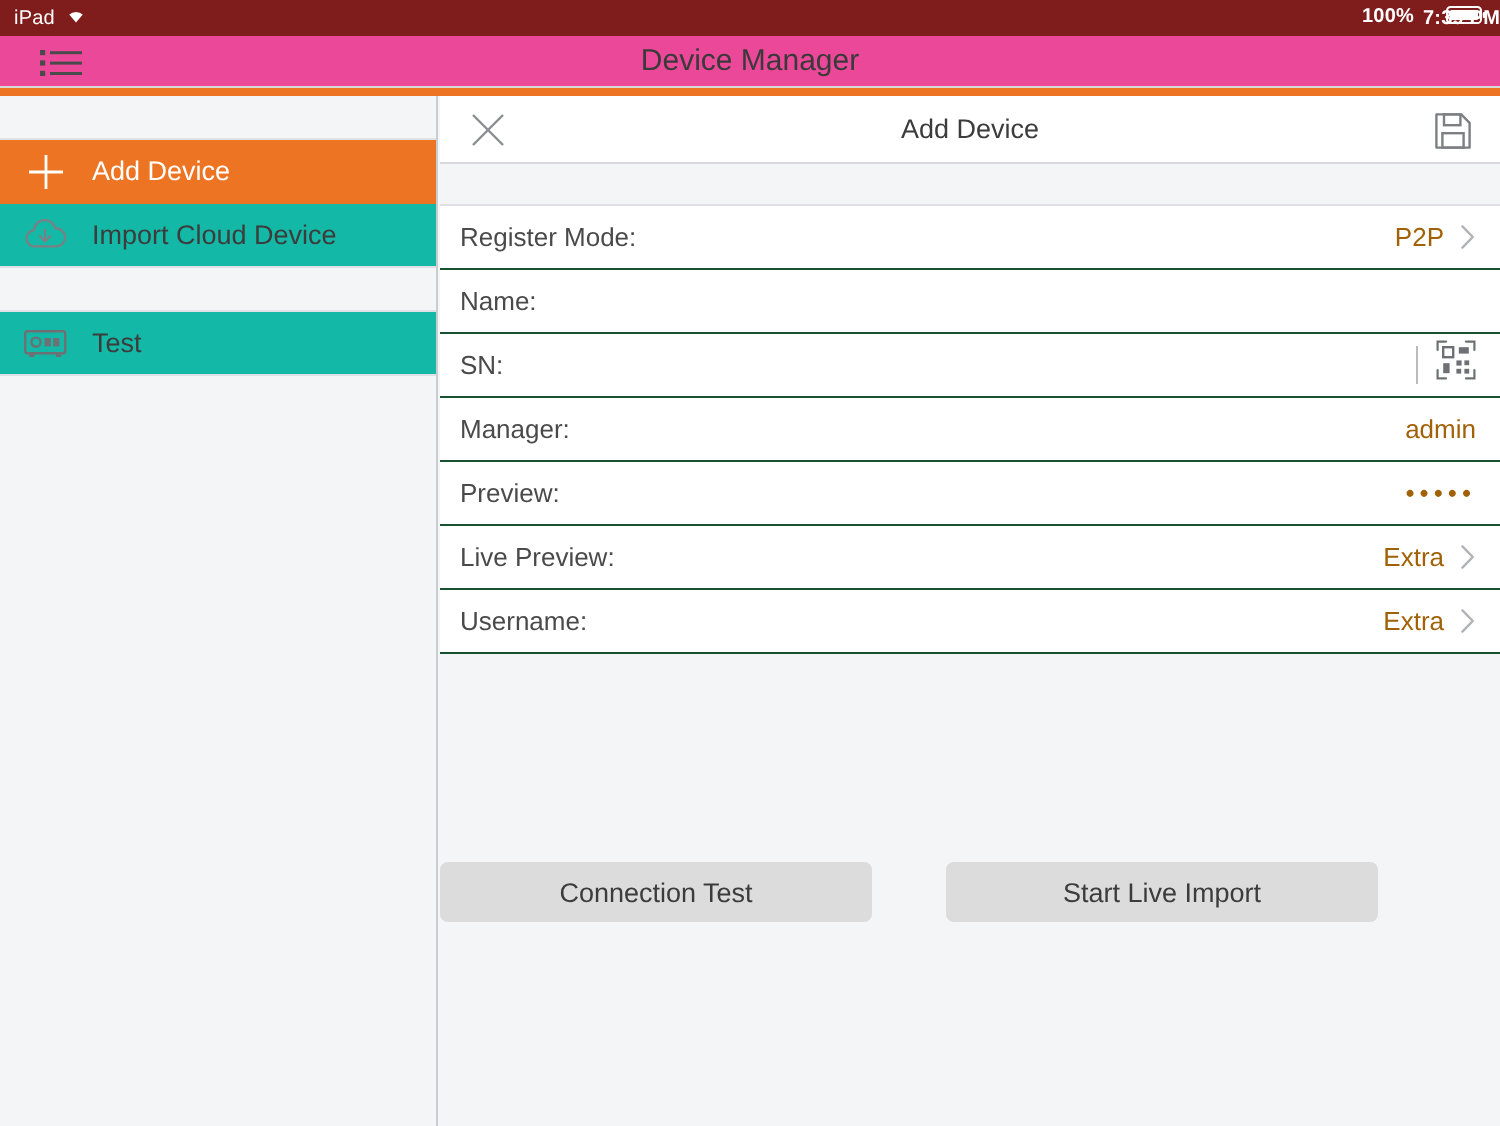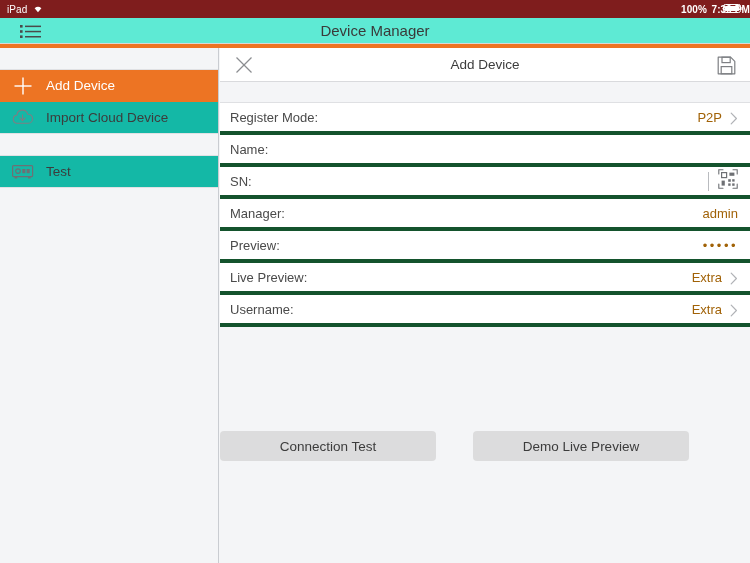--- a/index.html
+++ b/index.html
@@ -56,21 +56,21 @@
   }
   .wifi-icon { display: block; }
   .battery-icon { display: block; }
 
   
   .navbar {
     position: absolute;
     top: 18px; left: 0;
     width: 750px;
     height: 26px;
-    background: #5eead4;
+    background: #ec4899;
     border-bottom: 1px solid #d8d8d8;
   }
   .navbar-title {
     position: absolute;
     left: 0; right: 0;
     top: 4px;
     text-align: center;
     font-size: 15px;
     color: #3a3a3a;
   }
@@ -178,21 +178,21 @@
     border-bottom: 1px solid #dfe0e3;
   }
 
   .form-list { background: #ffffff; }
   .form-row {
     position: relative;
     height: 32px;
     display: flex;
     align-items: center;
     padding: 0 12px 0 10px;
-    border-bottom: 4px solid #14532d;
+    border-bottom: 1px solid #14532d;
     background: #ffffff;
   }
   .form-row .f-label {
     font-size: 13px;
     color: #4a4a4a;
     flex: none;
   }
   .form-row .f-spacer { flex: 1; }
   .form-row .f-value {
     font-size: 13px;
@@ -420,17 +420,17 @@
         <span class="chev">
           <svg width="8" height="13" viewBox="0 0 8 13">
               <path d="M1.2 1.2 L6.4 6.5 L1.2 11.8" fill="none" stroke="#b0b2b6" stroke-width="1.2" stroke-linecap="round" stroke-linejoin="round"></path>
             </svg>
         </span>
       </div>
     </div>
 
     <div class="button-row">
       <button class="action-btn">Connection Test</button>
-      <button class="action-btn">Demo Live Preview</button>
+      <button class="action-btn">Start Live Import</button>
     </div>
 
   </div>
 </div>
 
 </body></html>

